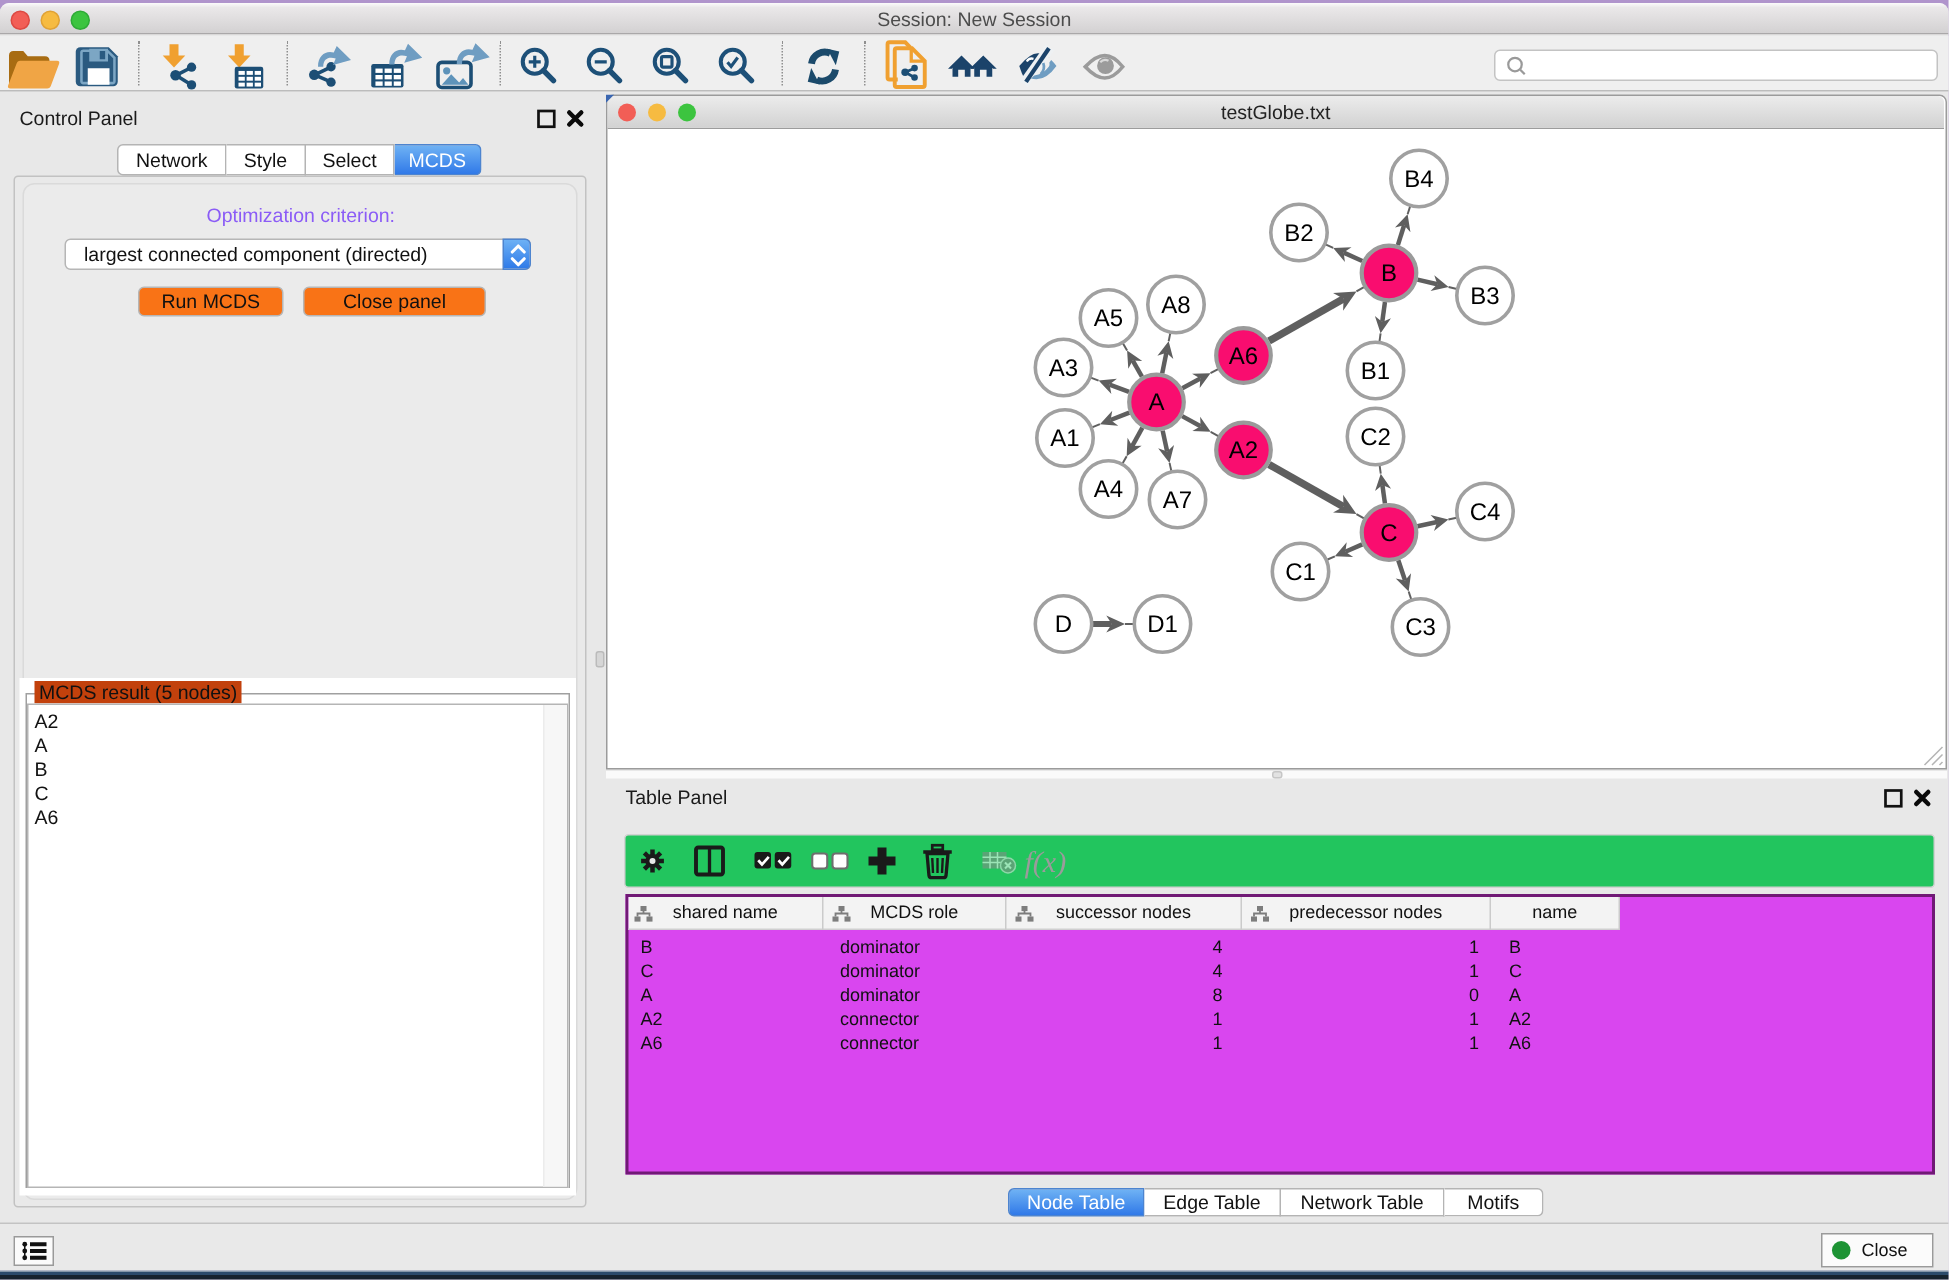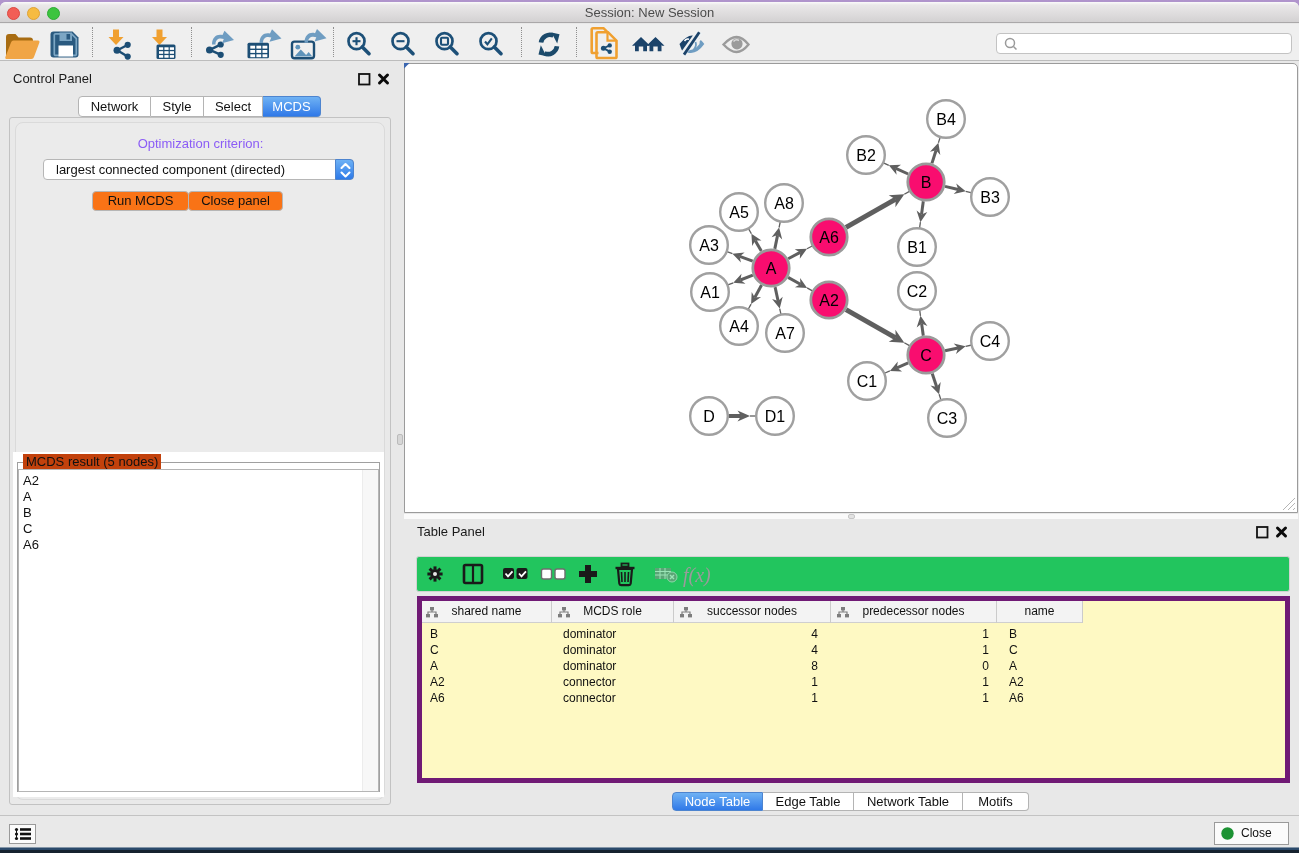--- a/index.html
+++ b/index.html
@@ -34,21 +34,21 @@
 #vhandle{position:absolute;left:397px;top:434px;width:6px;height:11px;background:#d6d6d6;border:1px solid #bbb;border-radius:2px}
 #hhandle{position:absolute;left:847.5px;top:514px;width:7px;height:4.5px;background:#e2e2e2;border:1px solid #c6c6c6;border-radius:2px}
 
 #netwin{position:absolute;left:404px;top:63px;width:894px;height:450px;border:1px solid #9b9b9b;border-radius:5px 5px 0 0;background:#fff}
 #nettb{position:absolute;left:0;top:0;width:891px;height:22px;background:linear-gradient(#ececec,#d2d2d2);border-bottom:1px solid #9c9c9c;border-radius:4px 4px 0 0}
 #nettitle{position:absolute;left:0;top:0;width:891px;text-align:center;font-size:13px;line-height:21px;color:#222}
 .tl2{position:absolute;top:5px;width:12px;height:12px;border-radius:50%}
 
 #tptitle{position:absolute;left:417px;top:524px;font-size:13px;color:#1a1a1a}
 #tptb{position:absolute;left:416px;top:556px;width:874px;height:36px;background:#22c55e;border:1px solid #d2d2d2;border-radius:3px}
-#tbl{position:absolute;left:417px;top:596px;width:873px;height:187px;background:#fef9c3;border:5px solid #701a75}
+#tbl{position:absolute;left:417px;top:596px;width:873px;height:187px;background:#d946ef;border:2px solid #701a75}
 #tblhead{position:absolute;left:0;top:0;height:22px;background:#f3f3f3;border-bottom:1px solid #cfcfcf;display:flex}
 .th{height:22px;font-size:12px;line-height:21px;text-align:center;color:#111;border-right:1px solid #cbcbcb;position:relative}
 .trow{position:absolute;font-size:12px;color:#111;height:16px;line-height:16px}
 
 #statusbar{position:absolute;left:0;top:815px;width:1299px;height:31.5px;background:#e9e9e9;border-top:1px solid #c3c3c3}
 #listbtn{position:absolute;left:9px;top:824px;width:27px;height:20px;background:#fbfbfb;border:1px solid #9a9a9a}
 #membtn{position:absolute;left:1214px;top:822px;width:75px;height:23px;background:#fbfbfb;border:1px solid #9a9a9a;font-size:12px;line-height:21px;color:#111;padding-left:26px}
 #navy{position:absolute;left:0;top:846.5px;width:1299px;height:6.5px;background:linear-gradient(#8496a8 0 1px,#2b4a6b 1px 3px,#16222e 3px)}
 </style></head>
 <body>
@@ -224,34 +224,40 @@
 </div>
 <div id="optlabel">Optimization criterion:</div>
 <div id="combo">largest connected component (directed)</div>
 <div id="combobtn"><svg width="19" height="21">
       <g stroke="#fff" stroke-width="2.1" fill="none" stroke-linecap="round" stroke-linejoin="round">
         <path d="M5.5 8 L9.5 4 L13.5 8"></path>
         <path d="M5.5 12.5 L9.5 16.5 L13.5 12.5"></path>
       </g>
     </svg></div>
 <div class="btn" style="left:92px;top:191px;width:97px">Run MCDS</div>
-<div class="btn" style="left:188px;top:191px;width:95px">Close panel</div>
+<div class="btn" style="left:202px;top:191px;width:122px">Close panel</div>
 <div id="fswhite"></div>
 <div id="fieldset"></div>
 <div id="fslegend">MCDS result (5 nodes)</div>
 <div id="listbox">A2<br>A<br>B<br>C<br>A6</div>
 <div id="listsb"></div>
 <div id="vhandle"></div>
 <div class="abs" style="left:404px;top:514px;width:894px;height:5px;background:#fafafa"></div>
 <div id="hhandle"></div>
 
 <div id="netwin">
   <svg width="8" height="8" style="position:absolute;left:-1px;top:-1px;z-index:5">
       <path d="M0 0 L5.5 0 L0 5.5 Z" fill="#3a66b0"></path>
     </svg>
+  <div id="nettb">
+    <div class="tl2" style="left:6.5px;background:#f25e56"></div>
+    <div class="tl2" style="left:26.5px;background:#f6bb41"></div>
+    <div class="tl2" style="left:46.5px;background:#3cc43f"></div>
+    <div id="nettitle">testGlobe.txt</div>
+  </div>
   <svg id="graph" width="891" height="425" style="position:absolute;left:0;top:22px">
 <g font-family="Liberation Sans, sans-serif">
 <line x1="356.3" y1="165.1" x2="350.2" y2="154.4" stroke="#5f5f5f" stroke-width="3"></line>
 <line x1="346.4" y1="147.7" x2="343.2" y2="142.1" stroke="#5f5f5f" stroke-width="1.3"></line>
 <polygon points="346.4,147.7 356.5,154.6 350.2,154.4 347.2,159.9" fill="#5f5f5f"></polygon>
 <line x1="369.8" y1="162.9" x2="372.6" y2="149.1" stroke="#5f5f5f" stroke-width="3"></line>
 <line x1="374.1" y1="141.5" x2="375.4" y2="135.1" stroke="#5f5f5f" stroke-width="1.3"></line>
 <polygon points="374.1,141.5 377.2,153.4 372.6,149.1 366.6,151.2" fill="#5f5f5f"></polygon>
 <line x1="347.7" y1="175.2" x2="334.7" y2="170.4" stroke="#5f5f5f" stroke-width="3"></line>
 <line x1="327.4" y1="167.7" x2="321.3" y2="165.4" stroke="#5f5f5f" stroke-width="1.3"></line>

